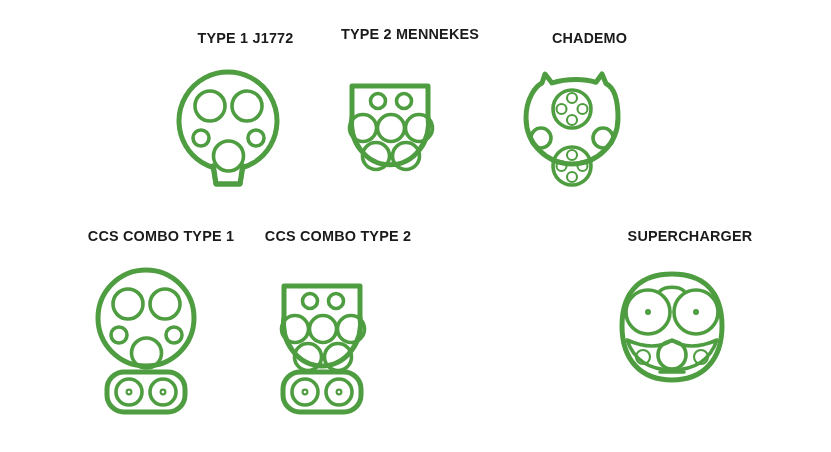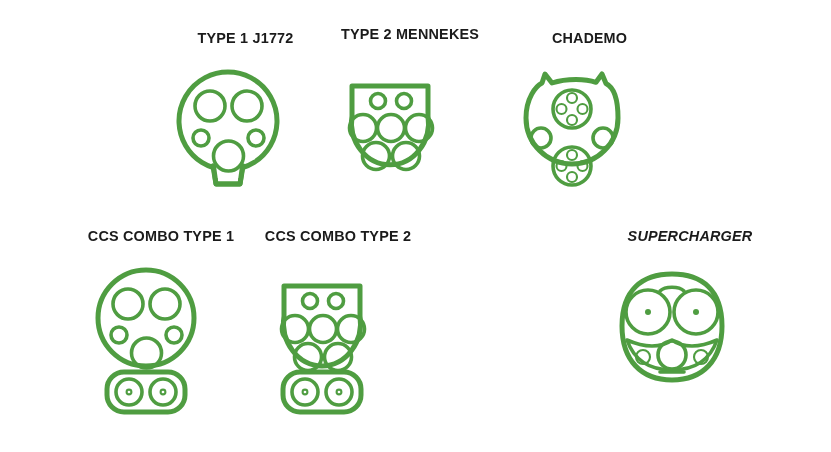--- a/index.html
+++ b/index.html
@@ -193,21 +193,21 @@
         <rect class="cg cg-thick" x="25" y="108" width="78" height="40" rx="17" ry="17"></rect>
         <circle class="cg cg-mid" cx="47" cy="128" r="13"></circle>
         <circle class="cg cg-hair" cx="47" cy="128" r="2.4"></circle>
         <circle class="cg cg-mid" cx="81" cy="128" r="13"></circle>
         <circle class="cg cg-hair" cx="81" cy="128" r="2.4"></circle>
       </svg>
     </div>
   </div>
 
 
-  <div class="connector-cell" style="left:610px; top:228px; width:160px;font-style:italic;">
+  <div class="connector-cell" style="left:610px; top:228px; width:160px;">
     <div class="connector-label">SUPERCHARGER</div>
     <div class="connector-art" style="margin-top:20px;">
       <svg width="124" height="128" viewBox="0 0 124 128" aria-hidden="true">
 
         <path class="cg cg-thick" d="M 62 10
                  C 92 10 112 26 112 62
                  C 112 96 93 116 62 116
                  C 31 116 12 96 12 62
                  C 12 26 32 10 62 10 Z"></path>
 

